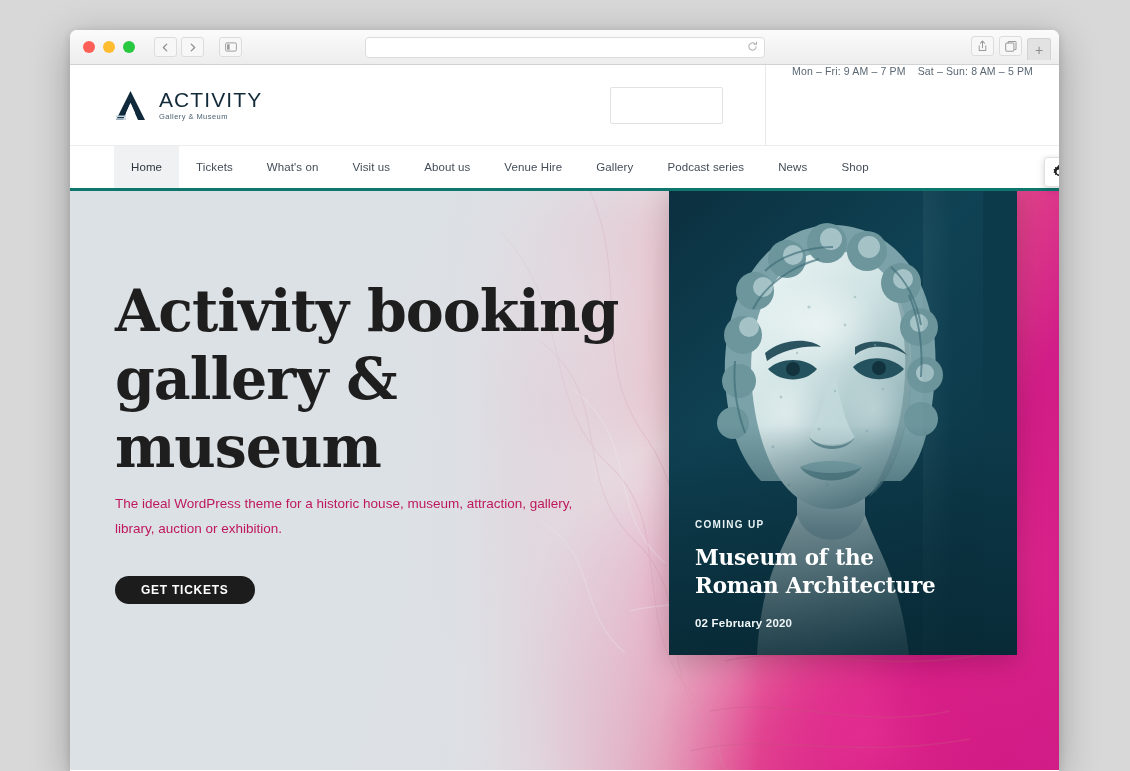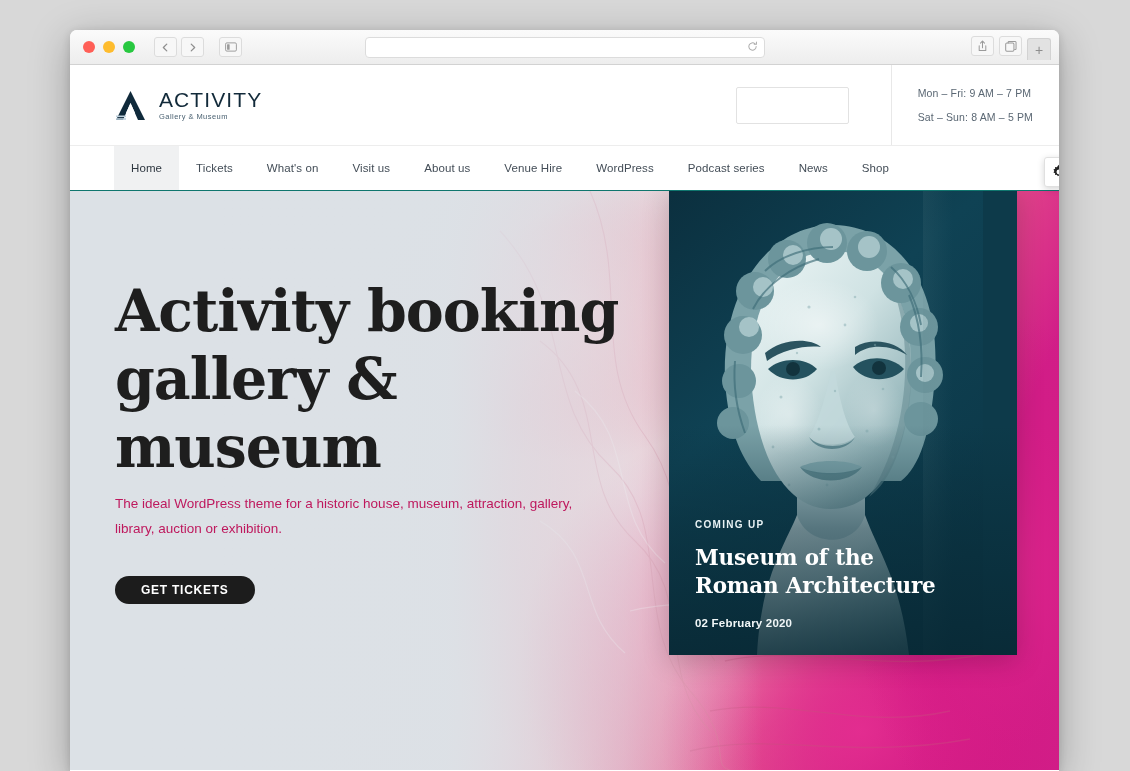--- a/index.html
+++ b/index.html
@@ -90,29 +90,29 @@
     background:#fff; display:flex; align-items:center;
     padding:0 9px 0 10px;
   }
   .search-box input{
     flex:1; border:none; outline:none; font-size:11px;
     color:#555; background:transparent;
     font-family:"Liberation Sans", sans-serif;
   }
   .hours{
     border-left:1px solid #e8e8e8;
-    display:flex; flex-direction:column; justify-content:center;
+    display:flex; flex-direction:row; justify-content:center;
     padding:0 26px 0 26px; gap:12px;
   }
   .hours div{ font-size:10.5px; color:#5a6773; letter-spacing:.15px; white-space:nowrap; }
 
   .navbar{
     position:relative; height:46px;
     background:#fff; border-top:1px solid #ededed;
-    border-bottom:1px solid #0f766e;
+    border-bottom:3px solid #0f766e;
     display:flex; align-items:stretch; padding-left:44px;
   }
   .nav-item{
     display:flex; align-items:center; padding:0 17px;
     font-size:11.5px; color:#434d57; white-space:nowrap;
     letter-spacing:.1px;
   }
   .nav-item.active{ background:#f0f1f2; color:#2e3740; }
 
   .gear-tab{
@@ -268,21 +268,21 @@
       </div>
     </header>
 
     <nav class="navbar">
       <div class="nav-item active">Home</div>
       <div class="nav-item">Tickets</div>
       <div class="nav-item">What's on</div>
       <div class="nav-item">Visit us</div>
       <div class="nav-item">About us</div>
       <div class="nav-item">Venue Hire</div>
-      <div class="nav-item">WordPress</div>
+      <div class="nav-item">Gallery</div>
       <div class="nav-item">Podcast series</div>
       <div class="nav-item">News</div>
       <div class="nav-item">Shop</div>
 
       <div class="gear-tab">
         <svg width="16" height="16" viewBox="0 0 20 20">
           <path fill="#222" d="M10 0.8l1.15 2.0 2.25-.55.35 2.3 2.25.5-1.0 2.1 1.6 1.65-1.85 1.4.65 2.25-2.3.2-.6 2.25-2.1-.95-1.75 1.5-1.3-1.9-2.3.35.15-2.3-2.15-.85 1.15-2.0-1.15-2.0 2.15-.85-.15-2.3 2.3.35 1.3-1.9z"></path>
           <circle cx="10" cy="10" r="3.1" fill="#fff"></circle>
         </svg>
       </div>

